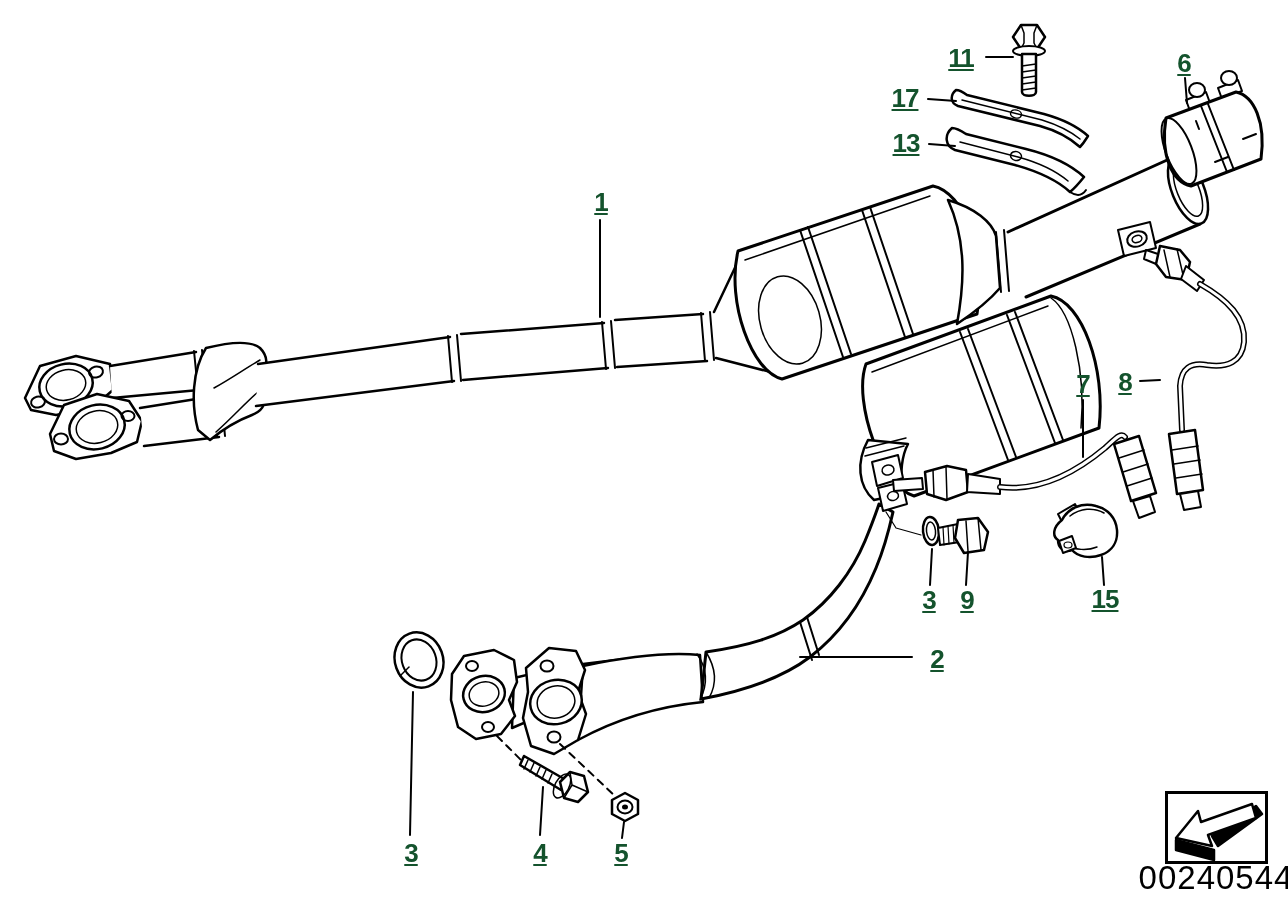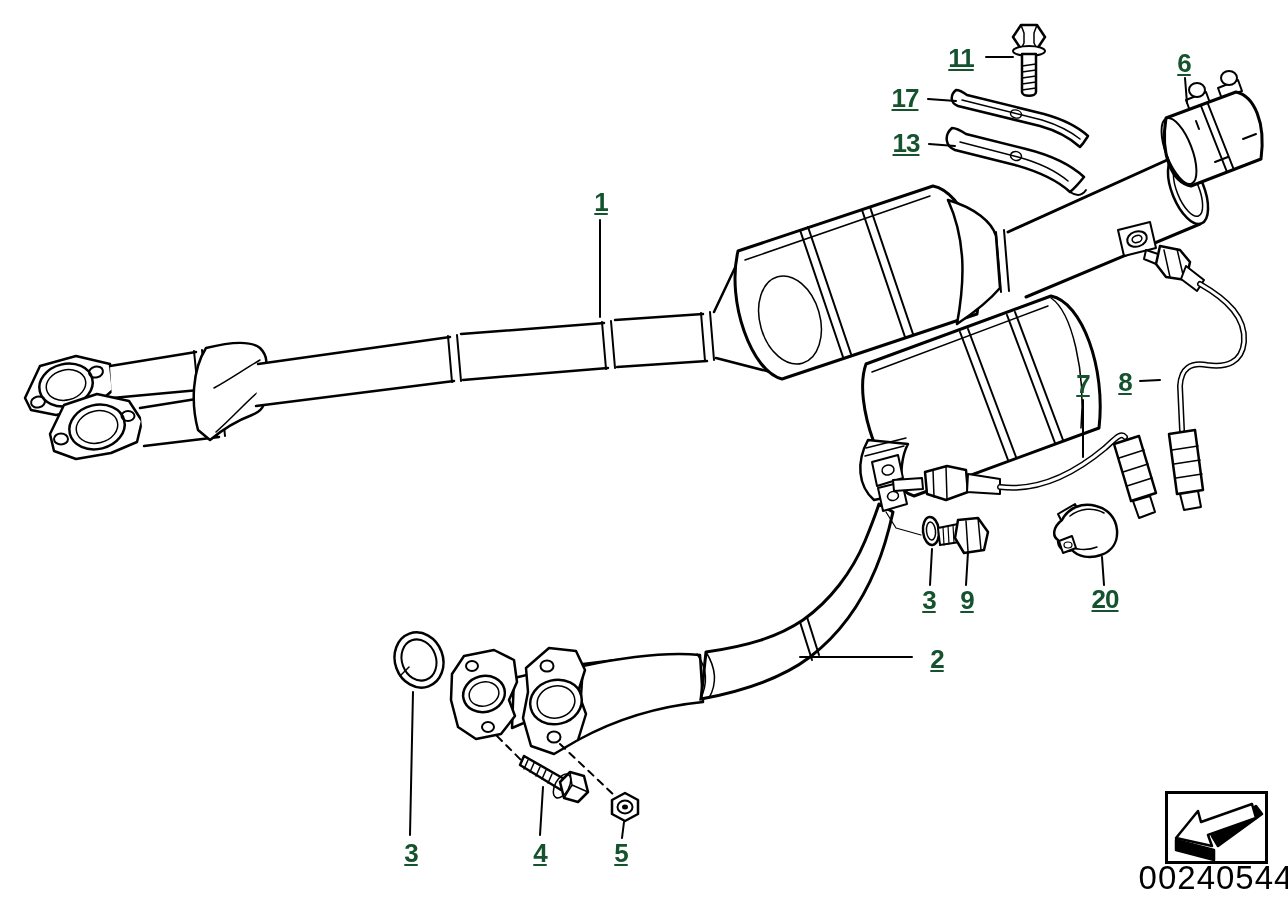--- a/index.html
+++ b/index.html
@@ -237,21 +237,21 @@
 <div class="callout" style="left:540px;top:853px">4</div>
 <div class="callout" style="left:621px;top:853px">5</div>
 <div class="callout" style="left:1184px;top:63px">6</div>
 <div class="callout" style="left:1083px;top:384px">7</div>
 <div class="callout" style="left:1125px;top:382px">8</div>
 <div class="callout" style="left:967px;top:600px">9</div>
 <div class="callout" style="left:929px;top:600px">3</div>
 <div class="callout" style="left:961px;top:58px">11</div>
 <div class="callout" style="left:905px;top:98px">17</div>
 <div class="callout" style="left:906px;top:143px">13</div>
-<div class="callout" style="left:1105px;top:599px">20</div>
+<div class="callout" style="left:1105px;top:599px">15</div>
 
 <div id="nav-box">
   <svg width="97" height="67" viewBox="0 0 97 67" fill="none" stroke="#000" stroke-width="2.5" stroke-linejoin="round">
     <path d="M8,46 L46,56 L46,66 L8,56 Z" fill="#000"></path>
     <path d="M44,42 L88,12 L94,20 L50,52 Z" fill="#000"></path>
     <path d="M8,44 L30,17 L33,28 L84,10 L88,24 L40,41 L44,52 Z" fill="#fff"></path>
   </svg>
 </div>
 <div id="part-number">00240544</div>
 

